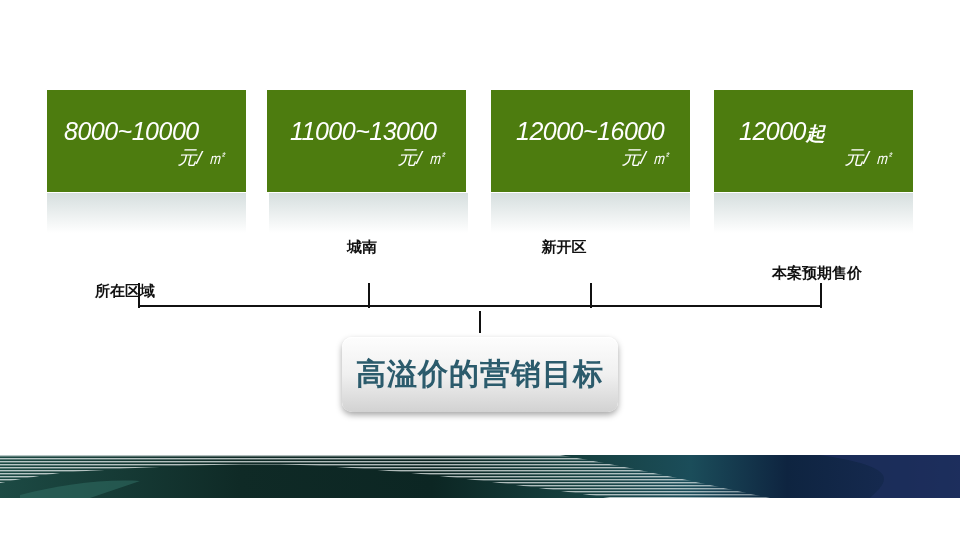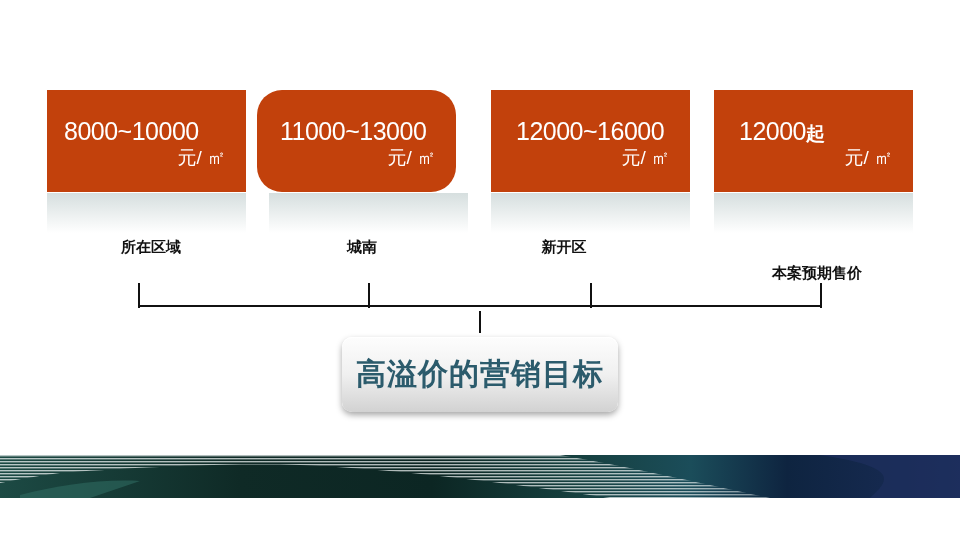--- a/index.html
+++ b/index.html
@@ -3,22 +3,23 @@
 <meta charset="utf-8">
 <style>
   html, body { margin: 0; padding: 0; }
   body {
     width: 960px; height: 540px; position: relative; overflow: hidden;
     background: #ffffff;
     font-family: "Liberation Sans", "DejaVu Sans", sans-serif;
   }
   .card {
     position: absolute; top: 90px; width: 199px; height: 102px;
-    background: #c2410c;
+    background: #4d7c0f;
     color: #ffffff;
+    font-style: italic;
   }
   .card .price {
     position: absolute; top: 27px; font-size: 25px; line-height: 28px;
     letter-spacing: -0.5px; white-space: nowrap;
   }
   .card .price .suffix { font-size: 19px; font-weight: bold; }
   .card .unit {
     position: absolute; top: 57px; right: 20px; font-size: 19px; line-height: 22px;
     white-space: nowrap;
   }
@@ -52,39 +53,39 @@
 </style>
 </head>
 <body>
 
 <div class="card" style="left:47px;">
   <div class="price" style="left:17px;"><span>8000~10000</span><span class="suffix"></span></div>
   <div class="unit">元/ ㎡</div>
 </div>
 <div class="reflect" style="left:47px;"></div>
 
-<div class="card" style="left:257px;border-radius:25px;">
+<div class="card" style="left:267px;">
   <div class="price" style="left:23px;"><span>11000~13000</span><span class="suffix"></span></div>
   <div class="unit">元/ ㎡</div>
 </div>
 <div class="reflect" style="left:269px;"></div>
 
 <div class="card" style="left:491px;">
   <div class="price" style="left:25px;text-align:center;"><span>12000~16000</span><span class="suffix"></span></div>
   <div class="unit">元/ ㎡</div>
 </div>
 <div class="reflect" style="left:491px;"></div>
 
 <div class="card" style="left:714px;">
   <div class="price" style="left:25px;"><span>12000</span><span class="suffix">起</span></div>
   <div class="unit">元/ ㎡</div>
 </div>
 <div class="reflect" style="left:714px;"></div>
 
-<div class="label" style="left:151px;">所在区域</div>
+<div class="label" style="left:125px;margin-top:44px;">所在区域</div>
 <div class="label" style="left:362px;">城南</div>
 <div class="label" style="left:564px;">新开区</div>
 <div class="label" style="left:817px; top:235px;margin-top:28px;">本案预期售价</div>
 
 <div class="vline" style="left:138px; top:283px; height:25px;"></div>
 <div class="vline" style="left:368px; top:283px; height:25px;"></div>
 <div class="vline" style="left:590px; top:283px; height:25px;"></div>
 <div class="vline" style="left:820px; top:283px; height:25px;"></div>
 <div class="hline" style="left:138px; top:305px; width:684px;"></div>
 <div class="vline" style="left:479px; top:311px; height:22px;"></div>

